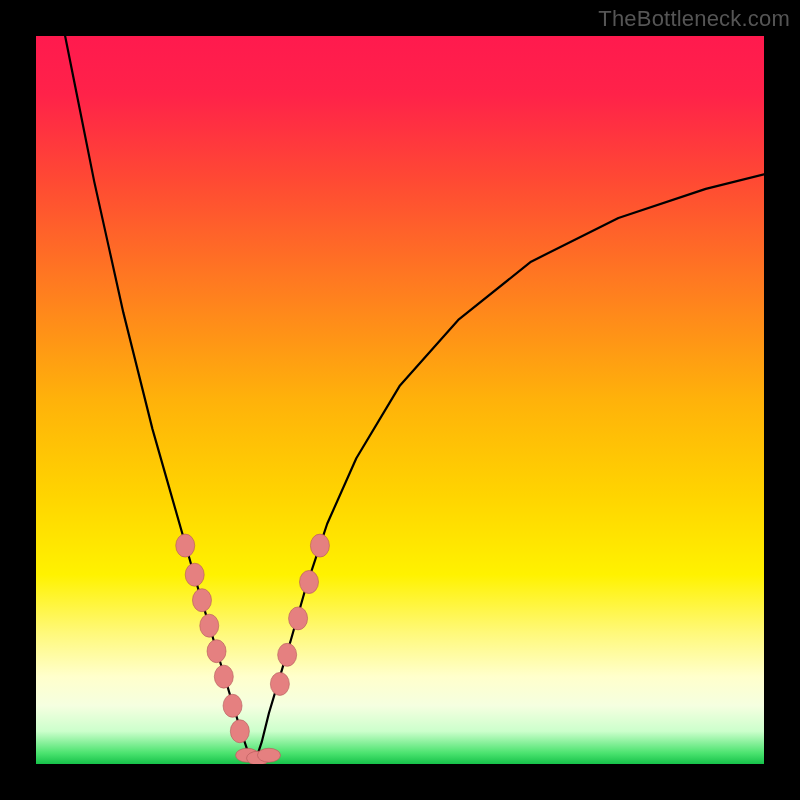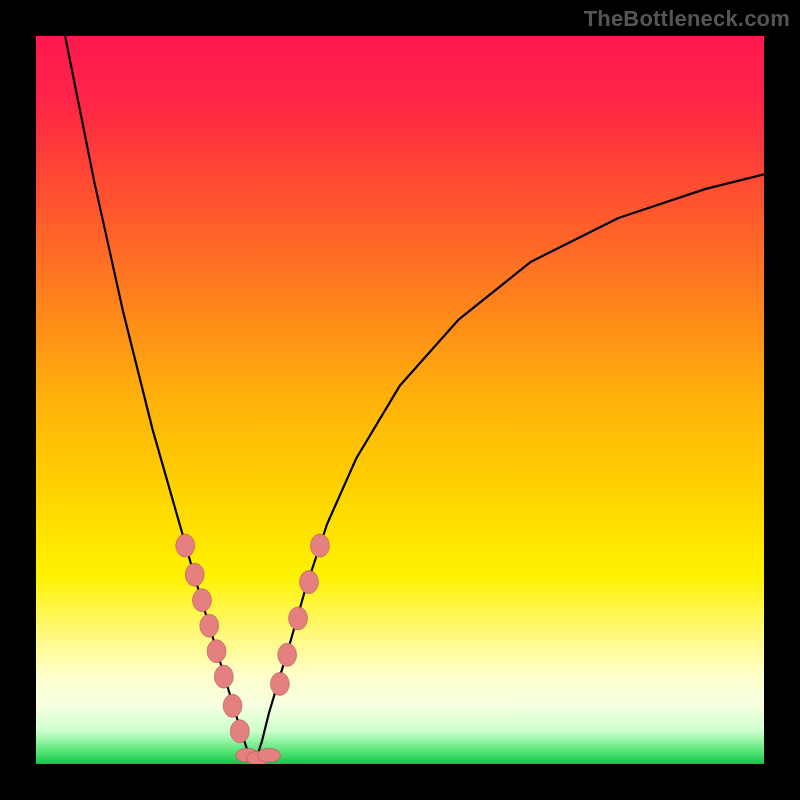--- a/index.html
+++ b/index.html
@@ -18,21 +18,21 @@
     width: 800px;
     height: 800px;
     background: #000;
   }
   .watermark {
     position: absolute;
     top: 6px;
     right: 10px;
     color: #555;
     font-size: 22px;
-    font-weight: 700;
+    font-weight: 400;
     letter-spacing: 0.2px;
     z-index: 5;
   }
   .plot {
     position: absolute;
     left: 36px;
     top: 36px;
     width: 728px;
     height: 728px;
     z-index: 2;

